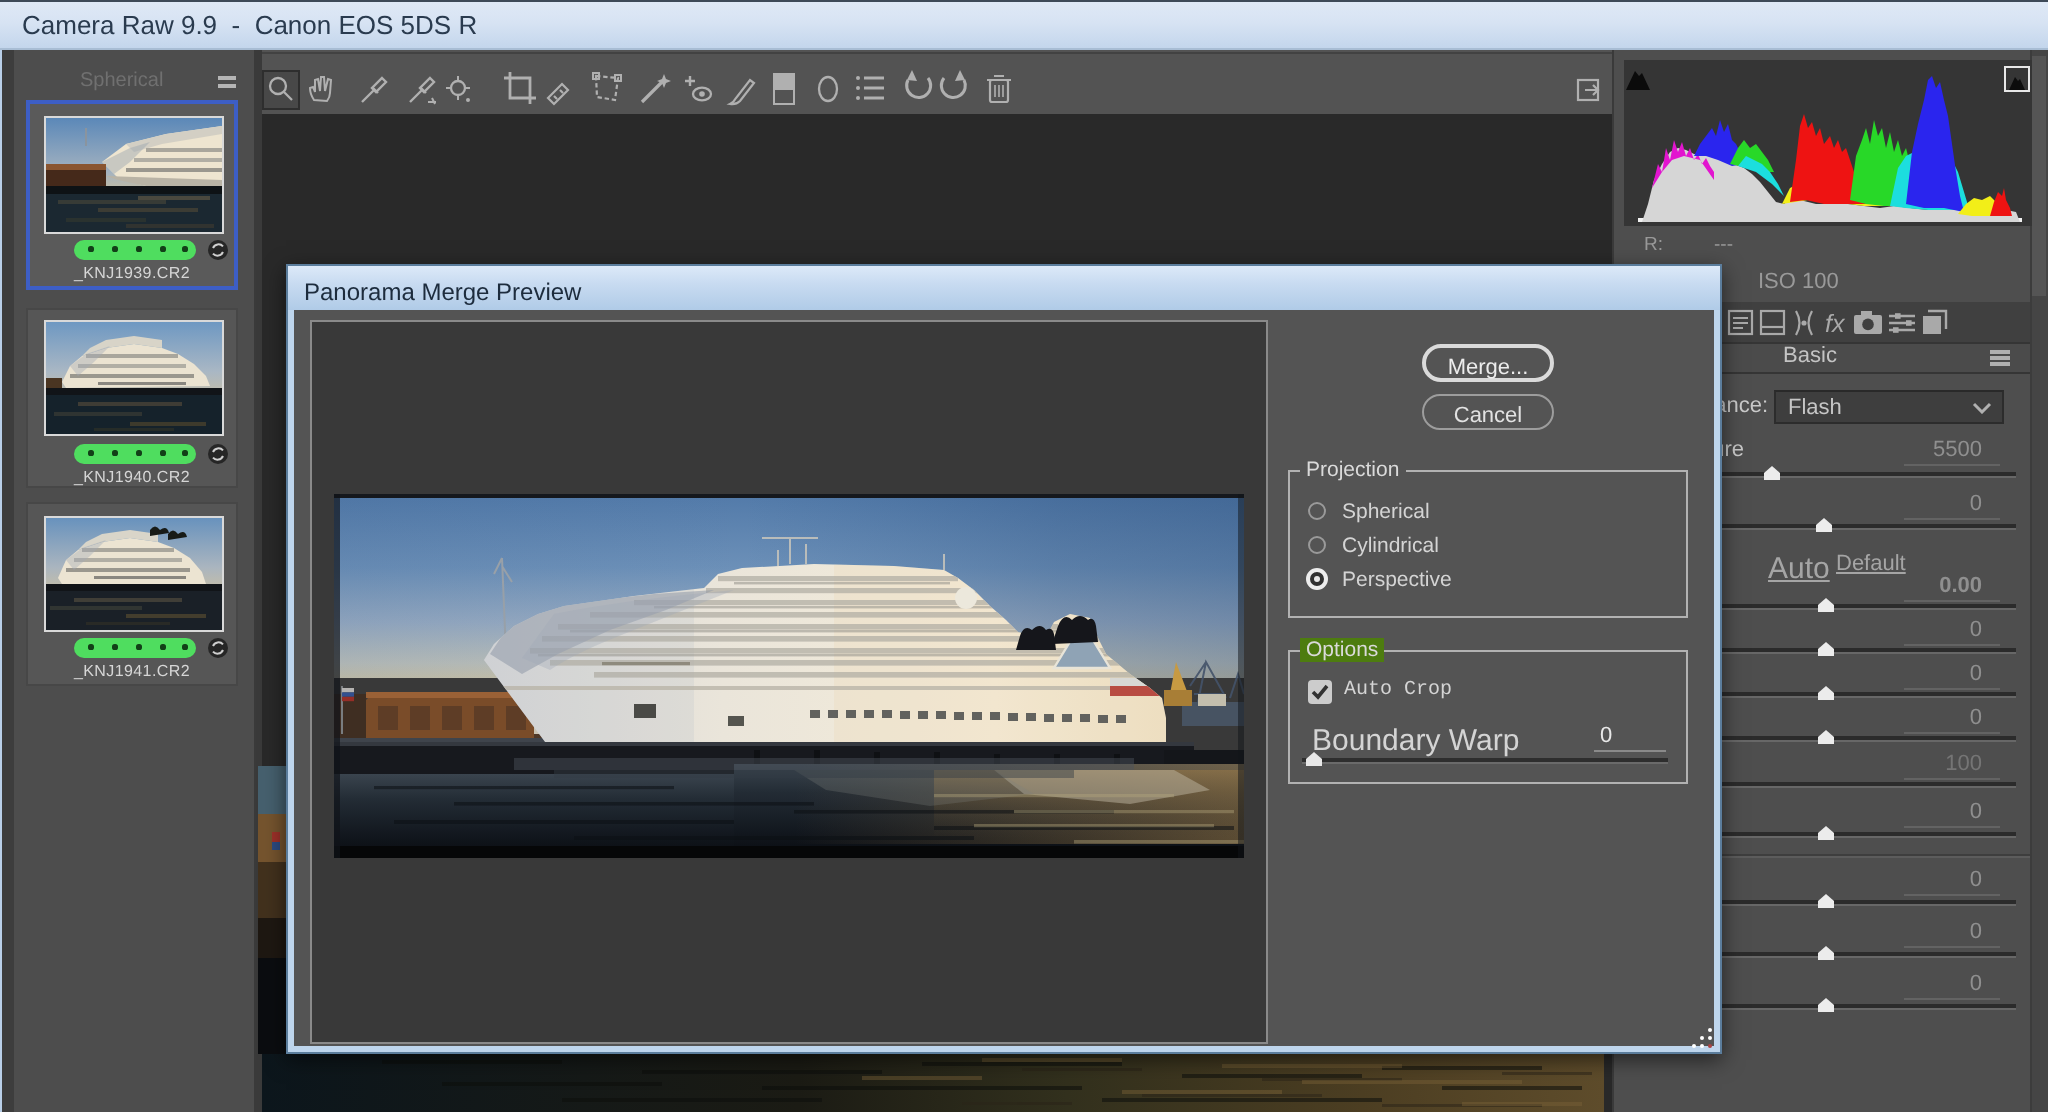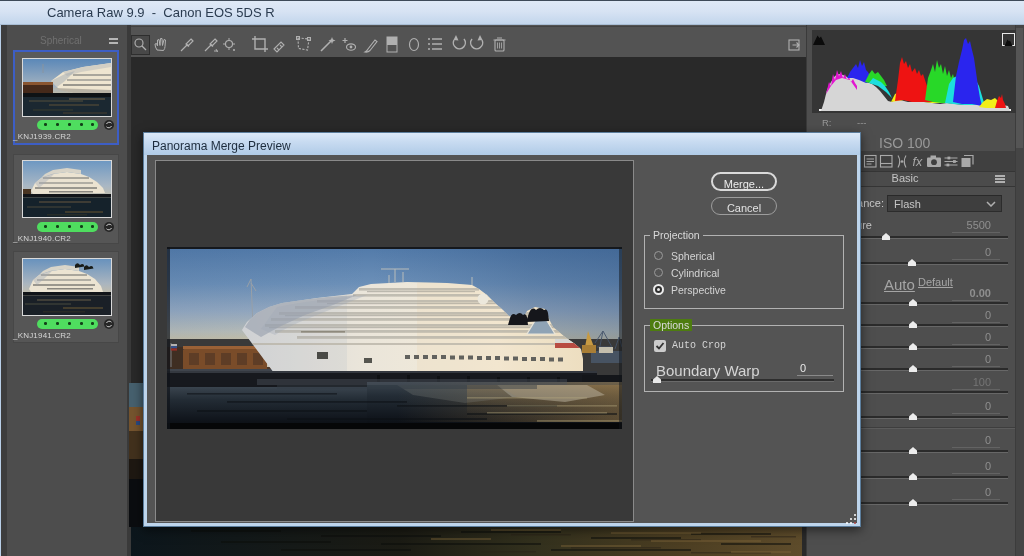--- a/index.html
+++ b/index.html
@@ -5,38 +5,38 @@
 body{width:1024px;height:556px;overflow:hidden;position:relative;background:#454545;
   font-family:"Liberation Sans",sans-serif;-webkit-font-smoothing:antialiased;}
 .abs{position:absolute;}
 .txt{position:absolute;white-space:nowrap;}
 </style></head>
 <body>
 
 <div class="abs" style="left:0;top:0;width:1024px;height:25px;
   background:linear-gradient(180deg,#dfe9f6 0%,#d7e3f3 45%,#c3d6ec 100%);
   border-top:1px solid #3e4a58;border-bottom:1px solid #a8bdd4;box-sizing:border-box;"></div>
-<div class="txt" style="left:11px;top:5px;font-size:13px;color:#2a3b4f;margin-left:36px;">Camera Raw 9.9&nbsp; -&nbsp; Canon EOS 5DS R</div>
+<div class="txt" style="left:11px;top:5px;font-size:13px;color:#2a3b4f;">Camera Raw 9.9&nbsp; -&nbsp; Canon EOS 5DS R</div>
 
 <div class="abs" style="left:0;top:25px;width:1px;height:531px;background:#b9cfe8;"></div>
 <div class="abs" style="left:1023px;top:25px;width:1px;height:531px;background:#8fa7c0;"></div>
 
 <div class="abs" style="left:1px;top:25px;width:6px;height:531px;background:#3d3d3d;"></div>
 <div class="abs" id="filmstrip" style="left:7px;top:25px;width:120px;height:531px;background:#4d4d4d;"></div>
 <div class="txt" style="left:40px;top:35px;font-size:10px;color:#707070;">Spherical</div>
 <div class="abs" style="left:109px;top:38px;width:9px;height:2px;background:#b5b5b5;"></div>
 <div class="abs" style="left:109px;top:42px;width:9px;height:2px;background:#b5b5b5;"></div>
 
 <style>
 .cell{position:absolute;left:13px;width:106px;background:#565656;border:1px solid #474747;box-sizing:border-box;}
 .cellsel{position:absolute;left:13px;width:106px;background:#5a5a5a;border:2px solid #3d5ec5;box-sizing:border-box;}
 .thimg{position:absolute;left:22px;width:90px;border:1px solid #d9d9d9;box-sizing:border-box;}
 .pill{position:absolute;left:37px;width:61px;height:10px;border-radius:5px;background:#4fdd5f;}
 .dot{position:absolute;width:2.6px;height:2.6px;border-radius:50%;background:#124018;top:3.7px;}
-.fname{position:absolute;left:13px;width:106px;text-align:left;font-size:8px;color:#d6d6d6;letter-spacing:0.2px;}
+.fname{position:absolute;left:13px;width:106px;text-align:center;font-size:8px;color:#d6d6d6;letter-spacing:0.2px;}
 .sync{position:absolute;left:104px;width:10px;height:10px;}
 </style>
 <div class="cellsel" style="top:50px;height:95px;"></div>
 <div class="thimg" style="top:58px;height:59px;">
 <svg width="88" height="57" viewBox="0 0 88 57">
 <defs>
         <linearGradient id="sk1" x1="0" y1="0" x2="0" y2="1">
 <stop offset="0" stop-color="#5b88b8"></stop>
           <stop offset=".75" stop-color="#a3b2c0"></stop>
           <stop offset="1" stop-color="#c2bca6"></stop>
@@ -313,21 +313,21 @@
     <path d="M2 13 L6.5 3.5 L8.5 6 L10 4.5 L14 13 Z" fill="#0b0b0b"></path>
   </svg>
 <div class="abs" style="left:1002px;top:33px;width:13px;height:13px;border:1px solid #e8e8e8;background:#353535;box-sizing:border-box;">
 <svg width="11" height="11">
       <path d="M1.5 9 L4.5 2.5 L6 4.5 L7 3.5 L9.5 9 Z" fill="#0c0c0c"></path>
     </svg></div>
 
 <div class="txt" style="left:822px;top:117px;font-size:9.5px;color:#999;">R:</div>
 <div class="txt" style="left:857px;top:117px;font-size:9.5px;color:#999;">---</div>
 <div class="txt" style="left:923px;top:117px;font-size:9.5px;color:#999;margin-top:48px;">1/60 s</div>
-<div class="txt" style="left:879px;top:135px;font-size:14px;color:#999;text-align:right;">ISO 100</div>
+<div class="txt" style="left:879px;top:135px;font-size:11px;color:#999;text-align:right;">ISO 100</div>
 
 <div class="abs" style="left:807px;top:151px;width:208px;height:20px;background:#404040;"></div>
 <div class="abs" style="left:807px;top:171px;width:208px;height:16px;background:#4b4b4b;border-top:1px solid #353535;border-bottom:1px solid #353535;box-sizing:border-box;"></div>
 <svg class="abs" style="left:806px;top:154px;" width="209" height="15" viewBox="0 0 209 15">
 <g stroke="#a9a9a9" fill="none" stroke-width="1.1">
 <circle cx="16" cy="7.5" r="4.5"></circle>
 <path d="M27 11.5 q5 -9 10 0"></path>
 <path d="M43.5 3 l4.5 9 M48.5 3 l4.5 9"></path>
 <rect x="58.5" y="1.5" width="11.5" height="11.5"></rect>
 <path d="M60.5 5 h7.5 M60.5 7.5 h7.5 M60.5 10 h5"></path>

